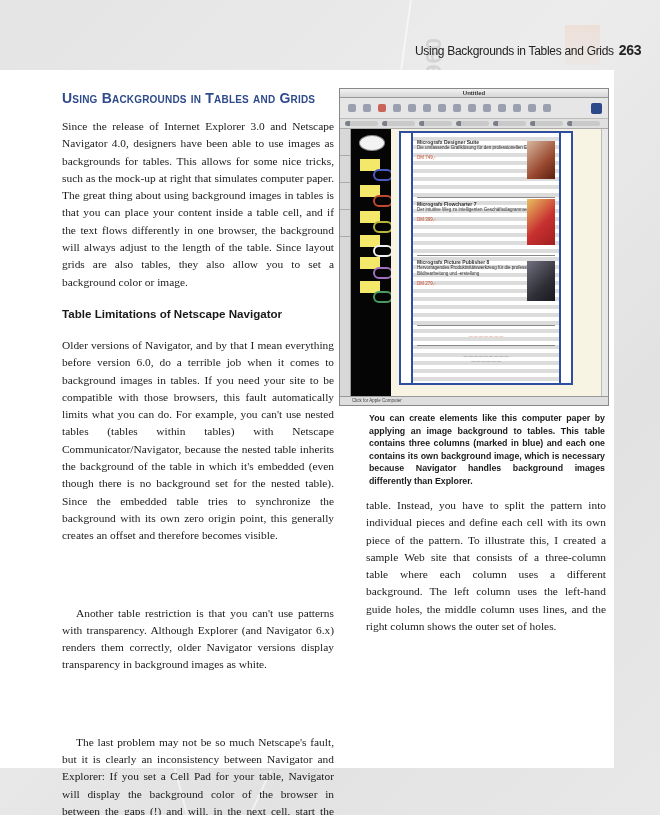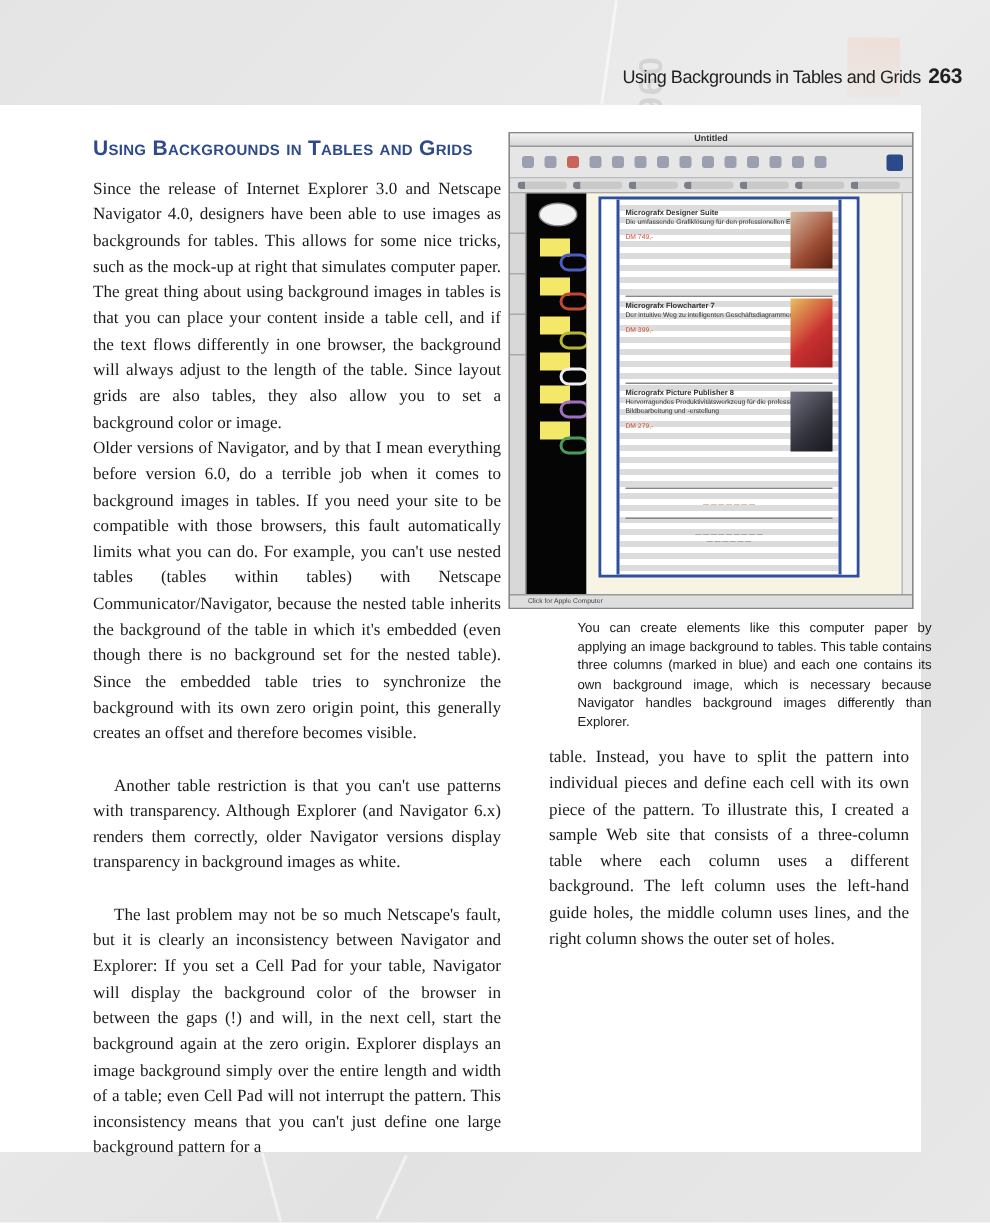--- a/index.html
+++ b/index.html
@@ -29,21 +29,21 @@
     background:#ffffff;
   }
   .col-left { position:absolute; left:62px; top:20px; width:272px; }
   .h-section {
     font-variant: small-caps; color:#2e4a8a; font-weight:bold; font-size:14px;
     margin:0 0 12px 0; letter-spacing:0.2px;
   }
   .body-p {
     font-size:11.4px; line-height:17.3px; text-align:justify; margin:0;font-family:Liberation Serif, serif;
   }
-  .body-p.indent { text-indent:14px; }
+  .body-p.indent { text-indent:14px;margin-top:43px; }
   .h-sub { font-weight:bold; font-size:11.6px; margin:16px 0 17px 0; }
   .gap { height:17px; }
 
   
   .shot {
     position:absolute; left:339px; top:18px; width:268px; height:316px;
     background:#cfcfcf; border:1px solid #888;
   }
   .shot .titlebar {
     height:8px; background:linear-gradient(#f2f2f2,#d6d6d6); border-bottom:1px solid #999;
@@ -83,42 +83,43 @@
   }
   .shot .prod .t { font-weight:bold; font-size:5px; }
   .shot .prod .price { color:#d25030; margin-top:4px; }
   .shot .box { position:absolute; right:16px; width:28px; height:38px; }
   .shot .footer-line { position:absolute; left:16px; right:16px; border-top:1px solid #888; }
   .shot .footer-txt { position:absolute; left:20px; right:20px; font-size:4px; text-align:center; color:#555; }
   .shot .scroll { position:absolute; right:0; top:40px; width:6px; bottom:8px; background:#e8e8e8; border-left:1px solid #bbb; }
   .shot .status { position:absolute; left:0; right:0; bottom:0; height:8px; background:#dedede; border-top:1px solid #999; font-size:4.5px; line-height:8px; padding-left:12px; color:#444; }
 
   .caption {
-    position:absolute; left:385px; top:342px; width:236px;
-    font-size:8.8px; line-height:12.5px; font-weight:normal; text-align:justify; margin:0;
+    position:absolute; left:369px; top:342px; width:236px;
+    font-size:8.8px; line-height:12.5px; font-weight:bold; text-align:justify; margin:0;
   }
   .col-right { position:absolute; left:366px; top:427px; width:240px; }
 </style>
 </head>
 <body>
 
 <div class="deco-num">0960</div>
 <div class="deco-line" style="left:405px;top:0;height:70px;transform:rotate(8deg);"></div>
 <div class="deco-line" style="left:180px;top:768px;height:47px;transform:rotate(-15deg);"></div>
 <div class="deco-line" style="left:260px;top:768px;height:47px;transform:rotate(25deg);"></div>
 <div class="deco-accent"></div>
 
 <div class="running-head">
   <span>Using Backgrounds in Tables and Grids</span><span class="pg">263</span>
 </div>
 
 <div class="page">
   <div class="col-left">
     <h1 class="h-section">Using Backgrounds in Tables and Grids</h1>
     <p class="body-p">Since the release of Internet Explorer 3.0 and Netscape Navigator 4.0, designers have been able to use images as backgrounds for tables. This allows for some nice tricks, such as the mock-up at right that simulates computer paper. The great thing about using background images in tables is that you can place your content inside a table cell, and if the text flows differently in one browser, the background will always adjust to the length of the table. Since layout grids are also tables, they also allow you to set a background color or image.</p>
+    <h2 class="h-sub">Table Limitations of Netscape Navigator</h2>
     <p class="body-p">Older versions of Navigator, and by that I mean everything before version 6.0, do a terrible job when it comes to background images in tables. If you need your site to be compatible with those browsers, this fault automatically limits what you can do. For example, you can't use nested tables (tables within tables) with Netscape Communicator/Navigator, because the nested table inherits the background of the table in which it's embedded (even though there is no background set for the nested table). Since the embedded table tries to synchronize the background with its own zero origin point, this generally creates an offset and therefore becomes visible.</p>
     <div class="gap"></div>
     <p class="body-p indent">Another table restriction is that you can't use patterns with transparency. Although Explorer (and Navigator 6.x) renders them correctly, older Navigator versions display transparency in background images as white.</p>
     <div class="gap"></div>
     <p class="body-p indent">The last problem may not be so much Netscape's fault, but it is clearly an inconsistency between Navigator and Explorer: If you set a Cell Pad for your table, Navigator will display the background color of the browser in between the gaps (!)  and will, in the next cell, start the background again at the zero origin. Explorer displays an image background simply over the entire length and width of a table; even Cell Pad will not interrupt the pattern. This inconsistency means that you can't just define one large background pattern for a</p>
   </div>
 
   <div class="shot">
     <div class="titlebar">Untitled</div>
     <div class="toolbar">

